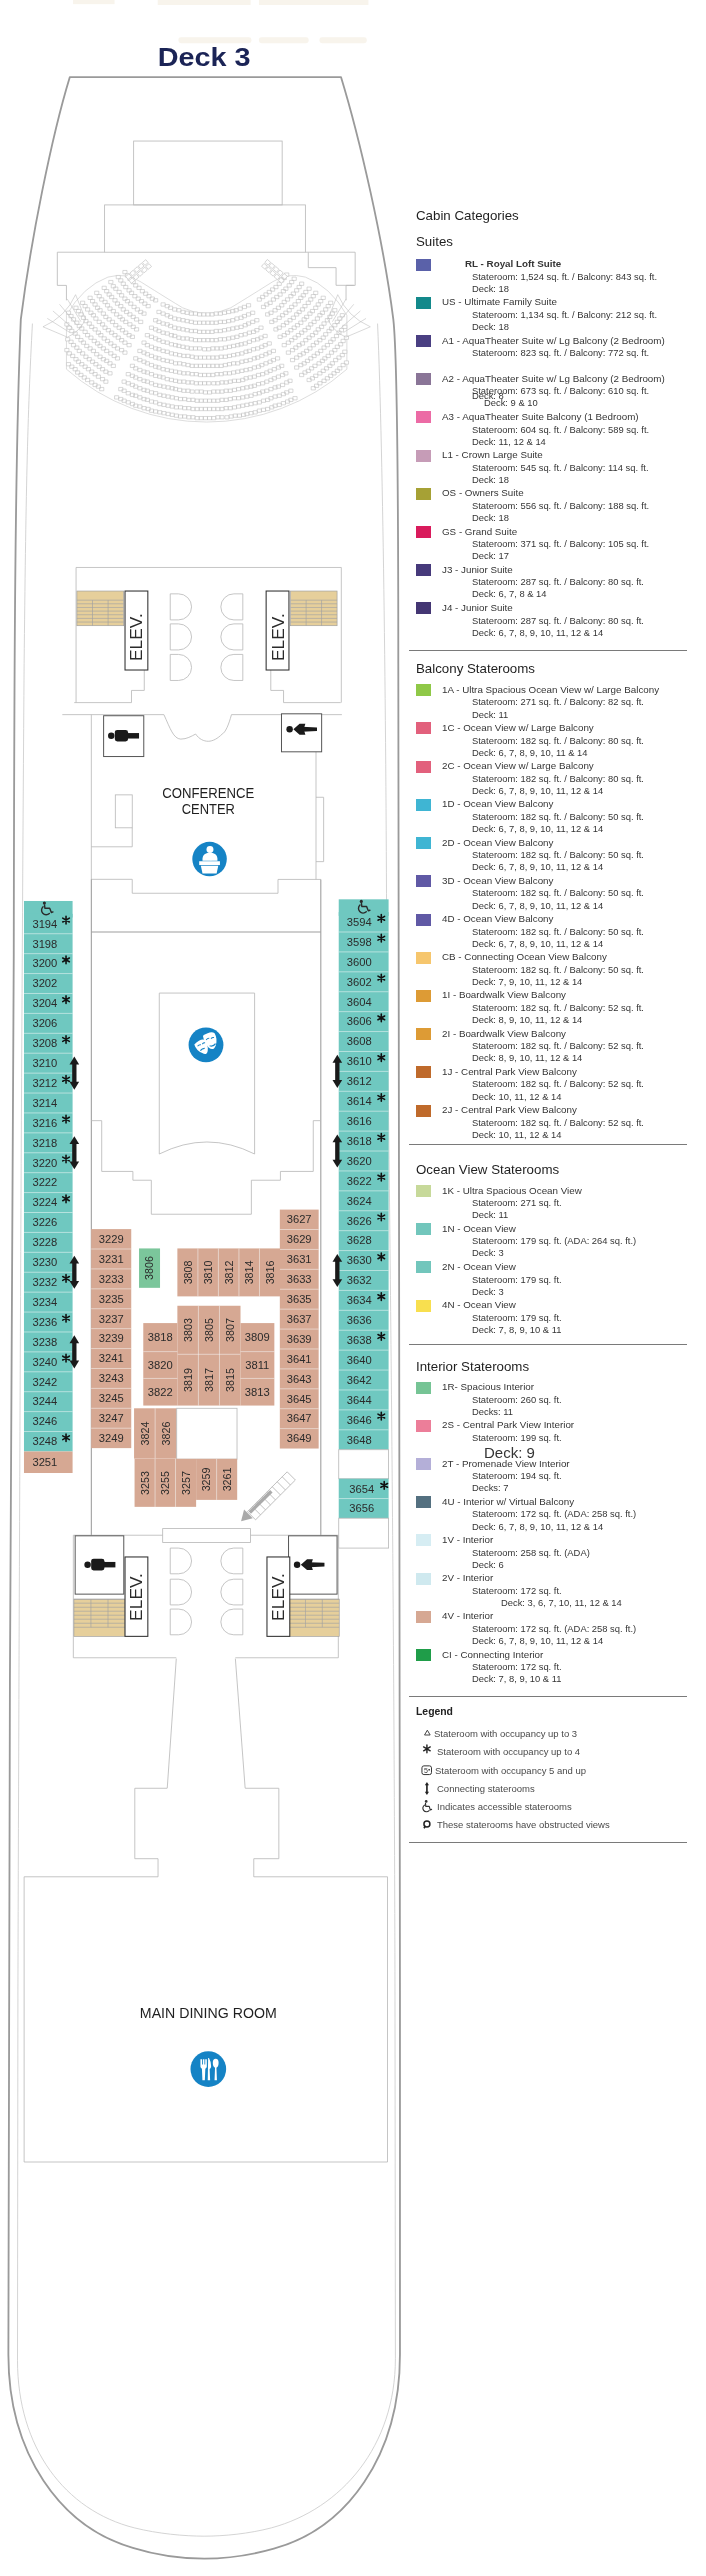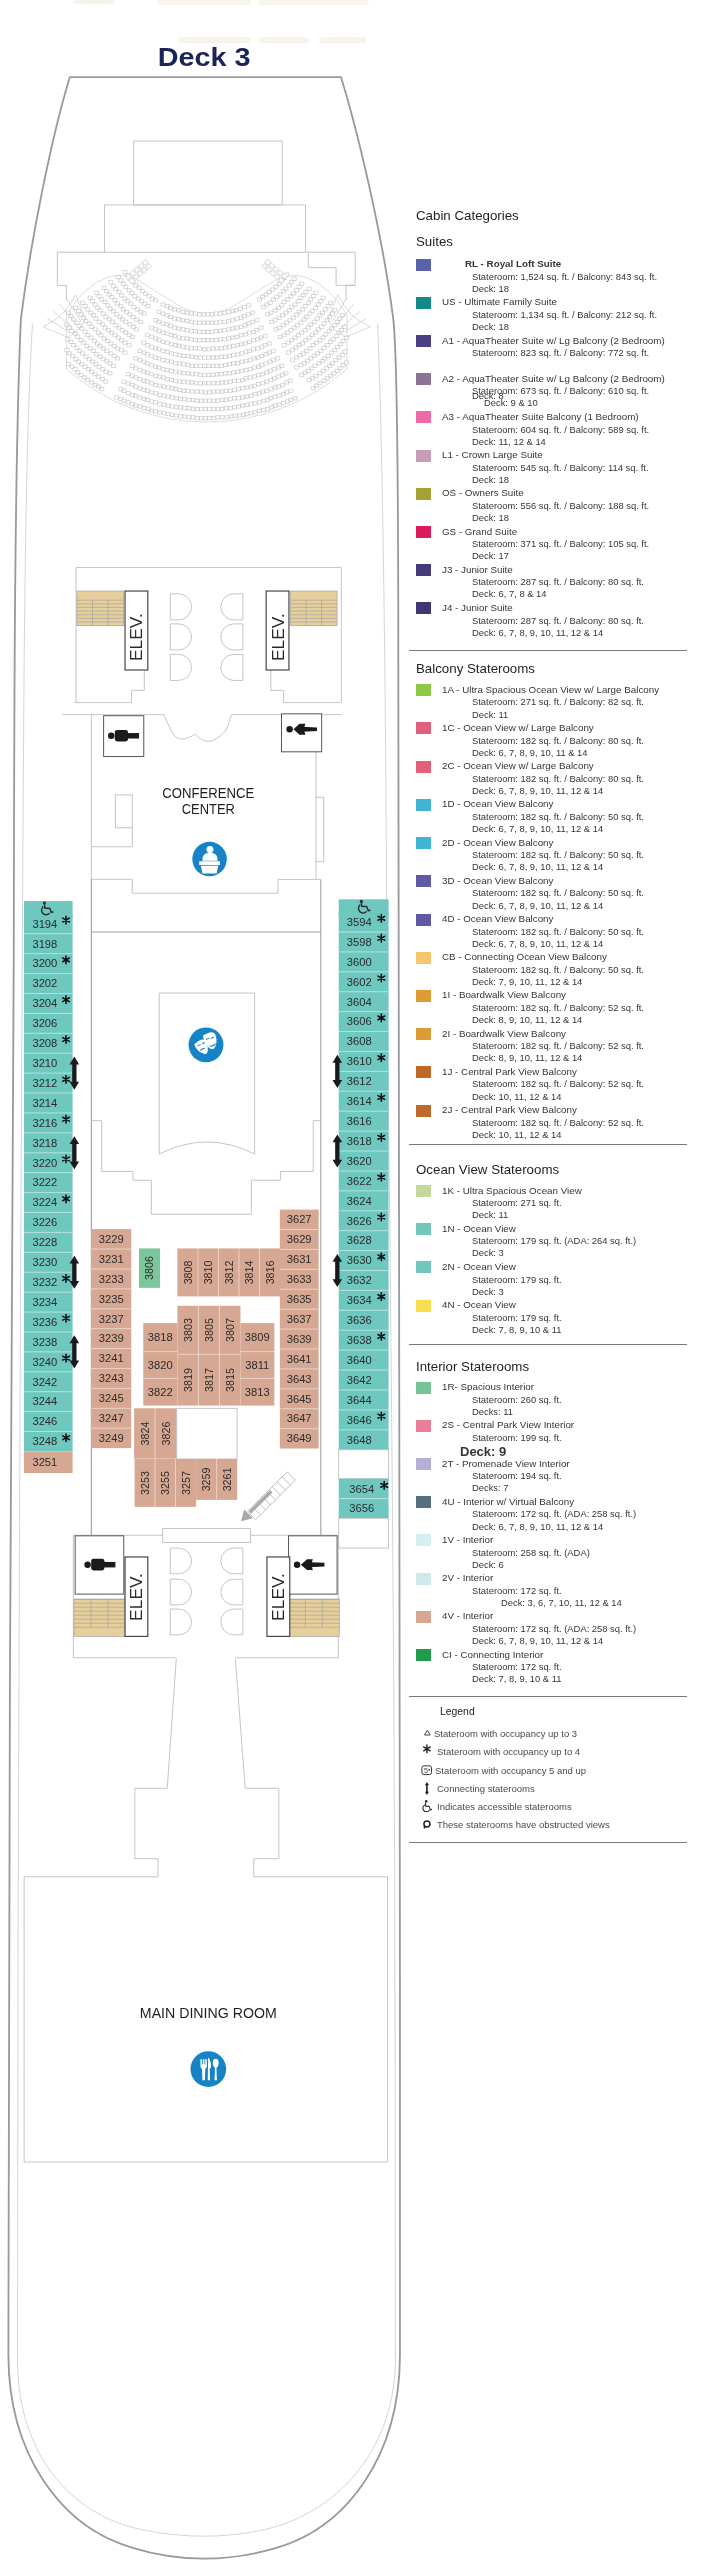--- a/index.html
+++ b/index.html
@@ -721,21 +721,21 @@
 <div style="position:absolute;left:416px;top:1359px;font-size:13.3px;color:#1f1f1f;font-weight:normal;white-space:nowrap;">Interior Staterooms</div>
 
 <div style="position:absolute;left:416px;top:1382px;width:15.3px;height:12.4px;background:#76c495;"></div>
 <div style="position:absolute;left:442px;top:1381px;font-size:9.8px;color:#353535;font-weight:normal;white-space:nowrap;">1R- Spacious Interior</div>
 <div style="position:absolute;left:472px;top:1394px;font-size:9.4px;color:#353535;font-weight:normal;white-space:nowrap;">Stateroom: 260 sq. ft.</div>
 <div style="position:absolute;left:472px;top:1406px;font-size:9.4px;color:#353535;font-weight:normal;white-space:nowrap;">Decks: 11</div>
 
 <div style="position:absolute;left:416px;top:1420px;width:15.3px;height:12.4px;background:#ec7e99;"></div>
 <div style="position:absolute;left:442px;top:1419px;font-size:9.8px;color:#353535;font-weight:normal;white-space:nowrap;">2S - Central Park View Interior</div>
 <div style="position:absolute;left:472px;top:1432px;font-size:9.4px;color:#353535;font-weight:normal;white-space:nowrap;">Stateroom: 199 sq. ft.</div>
-<div style="position:absolute;left:460px;top:1444px;font-size:13px;color:#353535;font-weight:bold;white-space:nowrap;">Deck: 9</div>
+<div style="position:absolute;left:484px;top:1444px;font-size:15px;color:#353535;font-weight:normal;white-space:nowrap;">Deck: 9</div>
 
 <div style="position:absolute;left:416px;top:1458px;width:15.3px;height:12.4px;background:#b4afd8;"></div>
 <div style="position:absolute;left:442px;top:1458px;font-size:9.8px;color:#353535;font-weight:normal;white-space:nowrap;">2T - Promenade View Interior</div>
 <div style="position:absolute;left:472px;top:1470px;font-size:9.4px;color:#353535;font-weight:normal;white-space:nowrap;">Stateroom: 194 sq. ft.</div>
 <div style="position:absolute;left:472px;top:1482px;font-size:9.4px;color:#353535;font-weight:normal;white-space:nowrap;text-align:right;">Decks: 7</div>
 
 <div style="position:absolute;left:416px;top:1496px;width:15.3px;height:12.4px;background:#547080;"></div>
 <div style="position:absolute;left:442px;top:1496px;font-size:9.8px;color:#353535;font-weight:normal;white-space:nowrap;">4U - Interior w/ Virtual Balcony</div>
 <div style="position:absolute;left:472px;top:1508px;font-size:9.4px;color:#353535;font-weight:normal;white-space:nowrap;">Stateroom: 172 sq. ft. (ADA: 258 sq. ft.)</div>
 <div style="position:absolute;left:472px;top:1521px;font-size:9.4px;color:#353535;font-weight:normal;white-space:nowrap;">Deck: 6, 7, 8, 9, 10, 11, 12 &amp; 14</div>
@@ -754,21 +754,21 @@
 <div style="position:absolute;left:442px;top:1610px;font-size:9.8px;color:#353535;font-weight:normal;white-space:nowrap;">4V - Interior</div>
 <div style="position:absolute;left:472px;top:1623px;font-size:9.4px;color:#353535;font-weight:normal;white-space:nowrap;">Stateroom: 172 sq. ft. (ADA: 258 sq. ft.)</div>
 <div style="position:absolute;left:472px;top:1635px;font-size:9.4px;color:#353535;font-weight:normal;white-space:nowrap;">Deck: 6, 7, 8, 9, 10, 11, 12 &amp; 14</div>
 
 <div style="position:absolute;left:416px;top:1649px;width:15.3px;height:12.4px;background:#1f9d49;"></div>
 <div style="position:absolute;left:442px;top:1649px;font-size:9.8px;color:#353535;font-weight:normal;white-space:nowrap;">CI - Connecting Interior</div>
 <div style="position:absolute;left:472px;top:1661px;font-size:9.4px;color:#353535;font-weight:normal;white-space:nowrap;">Stateroom: 172 sq. ft.</div>
 <div style="position:absolute;left:472px;top:1673px;font-size:9.4px;color:#353535;font-weight:normal;white-space:nowrap;">Deck: 7, 8, 9, 10 &amp; 11</div>
 <div style="position:absolute;left:409px;top:1696px;width:278px;height:0;border-top:1.2px solid #7a7a7a;"></div>
 
-<div style="position:absolute;left:440px;top:1706px;font-size:10.4px;color:#222;font-weight:normal;white-space:nowrap;">Legend</div>
+<div style="position:absolute;left:416px;top:1706px;font-size:10.4px;color:#222;font-weight:bold;white-space:nowrap;">Legend</div>
 
 <div style="position:absolute;left:434px;top:1728px;font-size:9.5px;color:#4a4a4a;font-weight:normal;white-space:nowrap;">Stateroom with occupancy up to 3</div>
 
 <div style="position:absolute;left:437px;top:1746px;font-size:9.5px;color:#4a4a4a;font-weight:normal;white-space:nowrap;">Stateroom with occupancy up to 4</div>
 
 <div style="position:absolute;left:435px;top:1765px;font-size:9.5px;color:#4a4a4a;font-weight:normal;white-space:nowrap;">Stateroom with occupancy 5 and up</div>
 
 <div style="position:absolute;left:437px;top:1783px;font-size:9.5px;color:#4a4a4a;font-weight:normal;white-space:nowrap;">Connecting staterooms</div>
 
 <div style="position:absolute;left:437px;top:1801px;font-size:9.5px;color:#4a4a4a;font-weight:normal;white-space:nowrap;">Indicates accessible staterooms</div>

